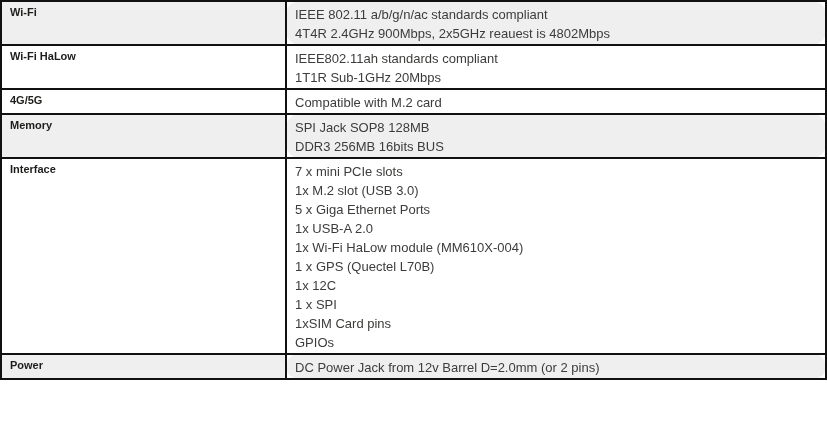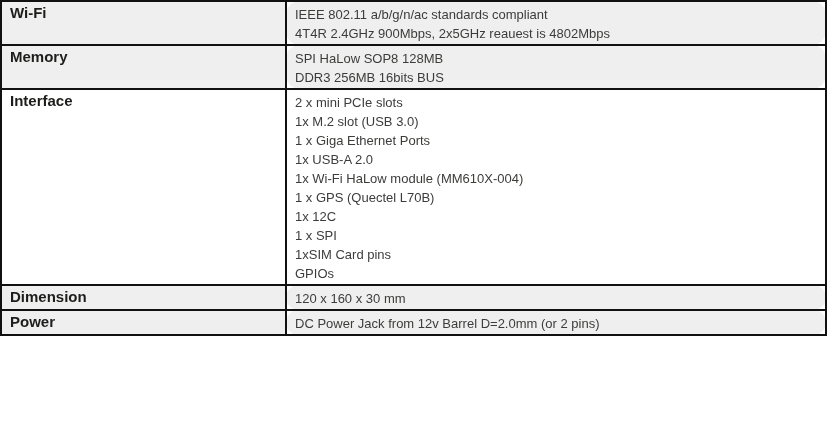--- a/index.html
+++ b/index.html
@@ -30,21 +30,21 @@
   table.spec-table td {
     border: 2px solid var(--border-color);
     vertical-align: top;
     padding: 1px 8px 1px 8px;
   }
   col.col-feature { width: 285px; }
   tr.shaded { background: var(--shaded-bg); }
   tr.plain  { background: var(--plain-bg); }
   td.feature-cell {
     font-weight: bold;
-    font-size: 15px;
+    font-size: 11px;
     line-height: 19px;
     color: var(--feature-color);
     padding-left: 16px;
     padding-top: 2px;
   }
   td.desc-cell {
     font-size: 13px;
     color: var(--desc-color);
     padding-left: 11px;
     border-radius: 14px;
@@ -66,46 +66,53 @@
       <col class="col-desc">
     </colgroup>
     <tbody id="spec-body">
         <tr class="shaded">
           <td class="feature-cell">Wi-Fi</td>
           <td class="desc-cell">
             <div class="desc-line">IEEE 802.11 a/b/g/n/ac standards compliant</div>
             <div class="desc-line">4T4R 2.4GHz 900Mbps, 2x5GHz reauest is 4802Mbps</div>
           </td>
         </tr>
+        <tr class="plain">
+          <td class="feature-cell">Wi-Fi HaLow</td>
+          <td class="desc-cell">
+            <div class="desc-line">IEEE802.11ah standards compliant</div>
+            <div class="desc-line">1T1R Sub-1GHz 20Mbps</div>
+          </td>
+        </tr>
+        <tr class="plain">
+          <td class="feature-cell">4G/5G</td>
+          <td class="desc-cell">
+            <div class="desc-line">Compatible with M.2 card</div>
+          </td>
+        </tr>
         <tr class="shaded">
           <td class="feature-cell">Memory</td>
           <td class="desc-cell">
-            <div class="desc-line">SPI HaLow SOP8 128MB</div>
+            <div class="desc-line">SPI Jack SOP8 128MB</div>
             <div class="desc-line">DDR3 256MB 16bits BUS</div>
           </td>
         </tr>
         <tr class="plain">
           <td class="feature-cell">Interface</td>
           <td class="desc-cell">
-            <div class="desc-line">2 x mini PCIe slots</div>
+            <div class="desc-line">7 x mini PCIe slots</div>
             <div class="desc-line">1x M.2 slot (USB 3.0)</div>
-            <div class="desc-line">1 x Giga Ethernet Ports</div>
+            <div class="desc-line">5 x Giga Ethernet Ports</div>
             <div class="desc-line">1x USB-A 2.0</div>
             <div class="desc-line">1x Wi-Fi HaLow module (MM610X-004)</div>
             <div class="desc-line">1 x GPS (Quectel L70B)</div>
             <div class="desc-line">1x 12C</div>
             <div class="desc-line">1 x SPI</div>
             <div class="desc-line">1xSIM Card pins</div>
             <div class="desc-line">GPIOs</div>
-          </td>
-        </tr>
-        <tr class="shaded">
-          <td class="feature-cell">Dimension</td>
-          <td class="desc-cell">
-            <div class="desc-line">120 x 160 x 30 mm</div>
           </td>
         </tr>
         <tr class="shaded">
           <td class="feature-cell">Power</td>
           <td class="desc-cell">
             <div class="desc-line">DC Power Jack from 12v Barrel D=2.0mm (or 2 pins)</div>
           </td>
         </tr>
       </tbody>
   </table>

